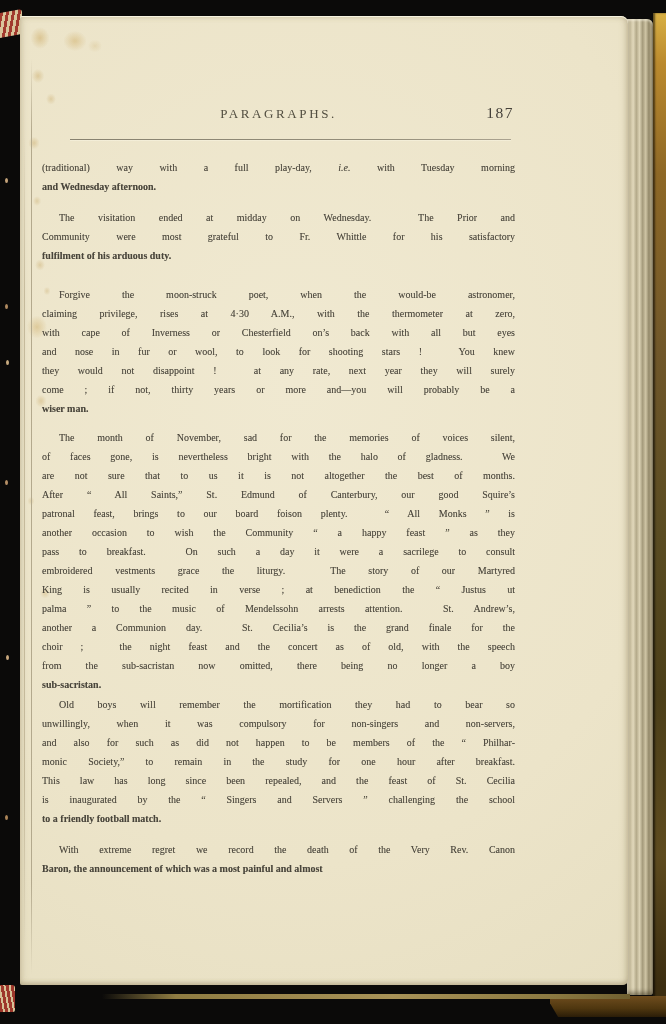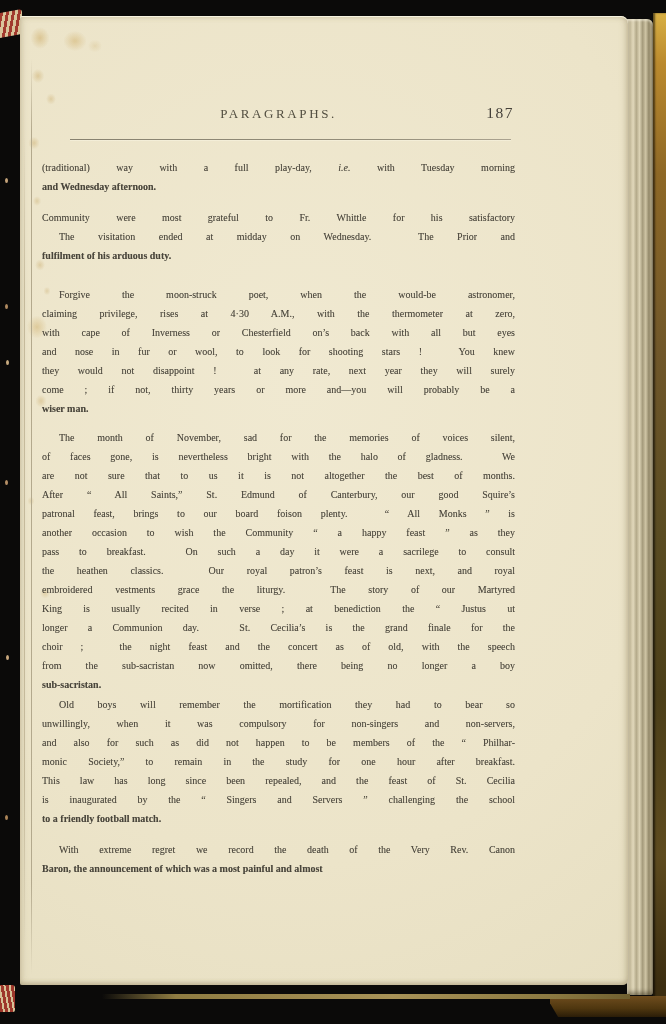--- a/index.html
+++ b/index.html
@@ -157,45 +157,45 @@
         <span class="running-title">PARAGRAPHS.</span>
         <span class="page-number">187</span>
       </div>
       <div class="rule"></div>
       <div class="text-block">
           <div class="para">
             <div class="line">(traditional) way with a full play-day, <em>i.e.</em> with Tuesday morning</div>
             <div class="line last">and Wednesday afternoon.</div>
           </div>
           <div class="para">
+            <div class="line indent">The visitation ended at midday on Wednesday.  The Prior and</div>
             <div class="line">Community were most grateful to Fr. Whittle for his satisfactory</div>
-            <div class="line indent">The visitation ended at midday on Wednesday.  The Prior and</div>
             <div class="line last">fulfilment of his arduous duty.</div>
           </div>
           <div class="para">
             <div class="line indent">Forgive the moon-struck poet, when the would-be astronomer,</div>
             <div class="line">claiming privilege, rises at 4·30 A.M., with the thermometer at zero,</div>
             <div class="line">with cape of Inverness or Chesterfield on’s back with all but eyes</div>
             <div class="line">and nose in fur or wool, to look for shooting stars !  You knew</div>
             <div class="line">they would not disappoint !  at any rate, next year they will surely</div>
             <div class="line">come ; if not, thirty years or more and—you will probably be a</div>
             <div class="line last">wiser man.</div>
           </div>
           <div class="para">
             <div class="line indent">The month of November, sad for the memories of voices silent,</div>
             <div class="line">of faces gone, is nevertheless bright with the halo of gladness.  We</div>
             <div class="line">are not sure that to us it is not altogether the best of months.</div>
             <div class="line">After “ All Saints,” St. Edmund of Canterbury, our good Squire’s</div>
             <div class="line">patronal feast, brings to our board foison plenty.  “ All Monks ” is</div>
             <div class="line">another occasion to wish the Community “ a happy feast ” as they</div>
             <div class="line">pass to breakfast.  On such a day it were a sacrilege to consult</div>
-            <div class="line">the heathen classics.  Our royal patron’s feast is next, and royal</div>
             <div class="line">embroidered vestments grace the liturgy.  The story of our Martyred</div>
             <div class="line">King is usually recited in verse ; at benediction the “ Justus ut</div>
-            <div class="line">longer a Communion day.  St. Cecilia’s is the grand finale for the</div>
+            <div class="line">palma ” to the music of Mendelssohn arrests attention.  St. Andrew’s,</div>
+            <div class="line">another a Communion day.  St. Cecilia’s is the grand finale for the</div>
             <div class="line">choir ;  the night feast and the concert as of old, with the speech</div>
             <div class="line">from the sub-sacristan now omitted, there being no longer a boy</div>
             <div class="line last">sub-sacristan.</div>
           </div>
           <div class="para">
             <div class="line indent">Old boys will remember the mortification they had to bear so</div>
             <div class="line">unwillingly, when it was compulsory for non-singers and non-servers,</div>
             <div class="line">and also for such as did not happen to be members of the “ Philhar-</div>
             <div class="line">monic Society,” to remain in the study for one hour after breakfast.</div>
             <div class="line">This law has long since been repealed, and the feast of St. Cecilia</div>

